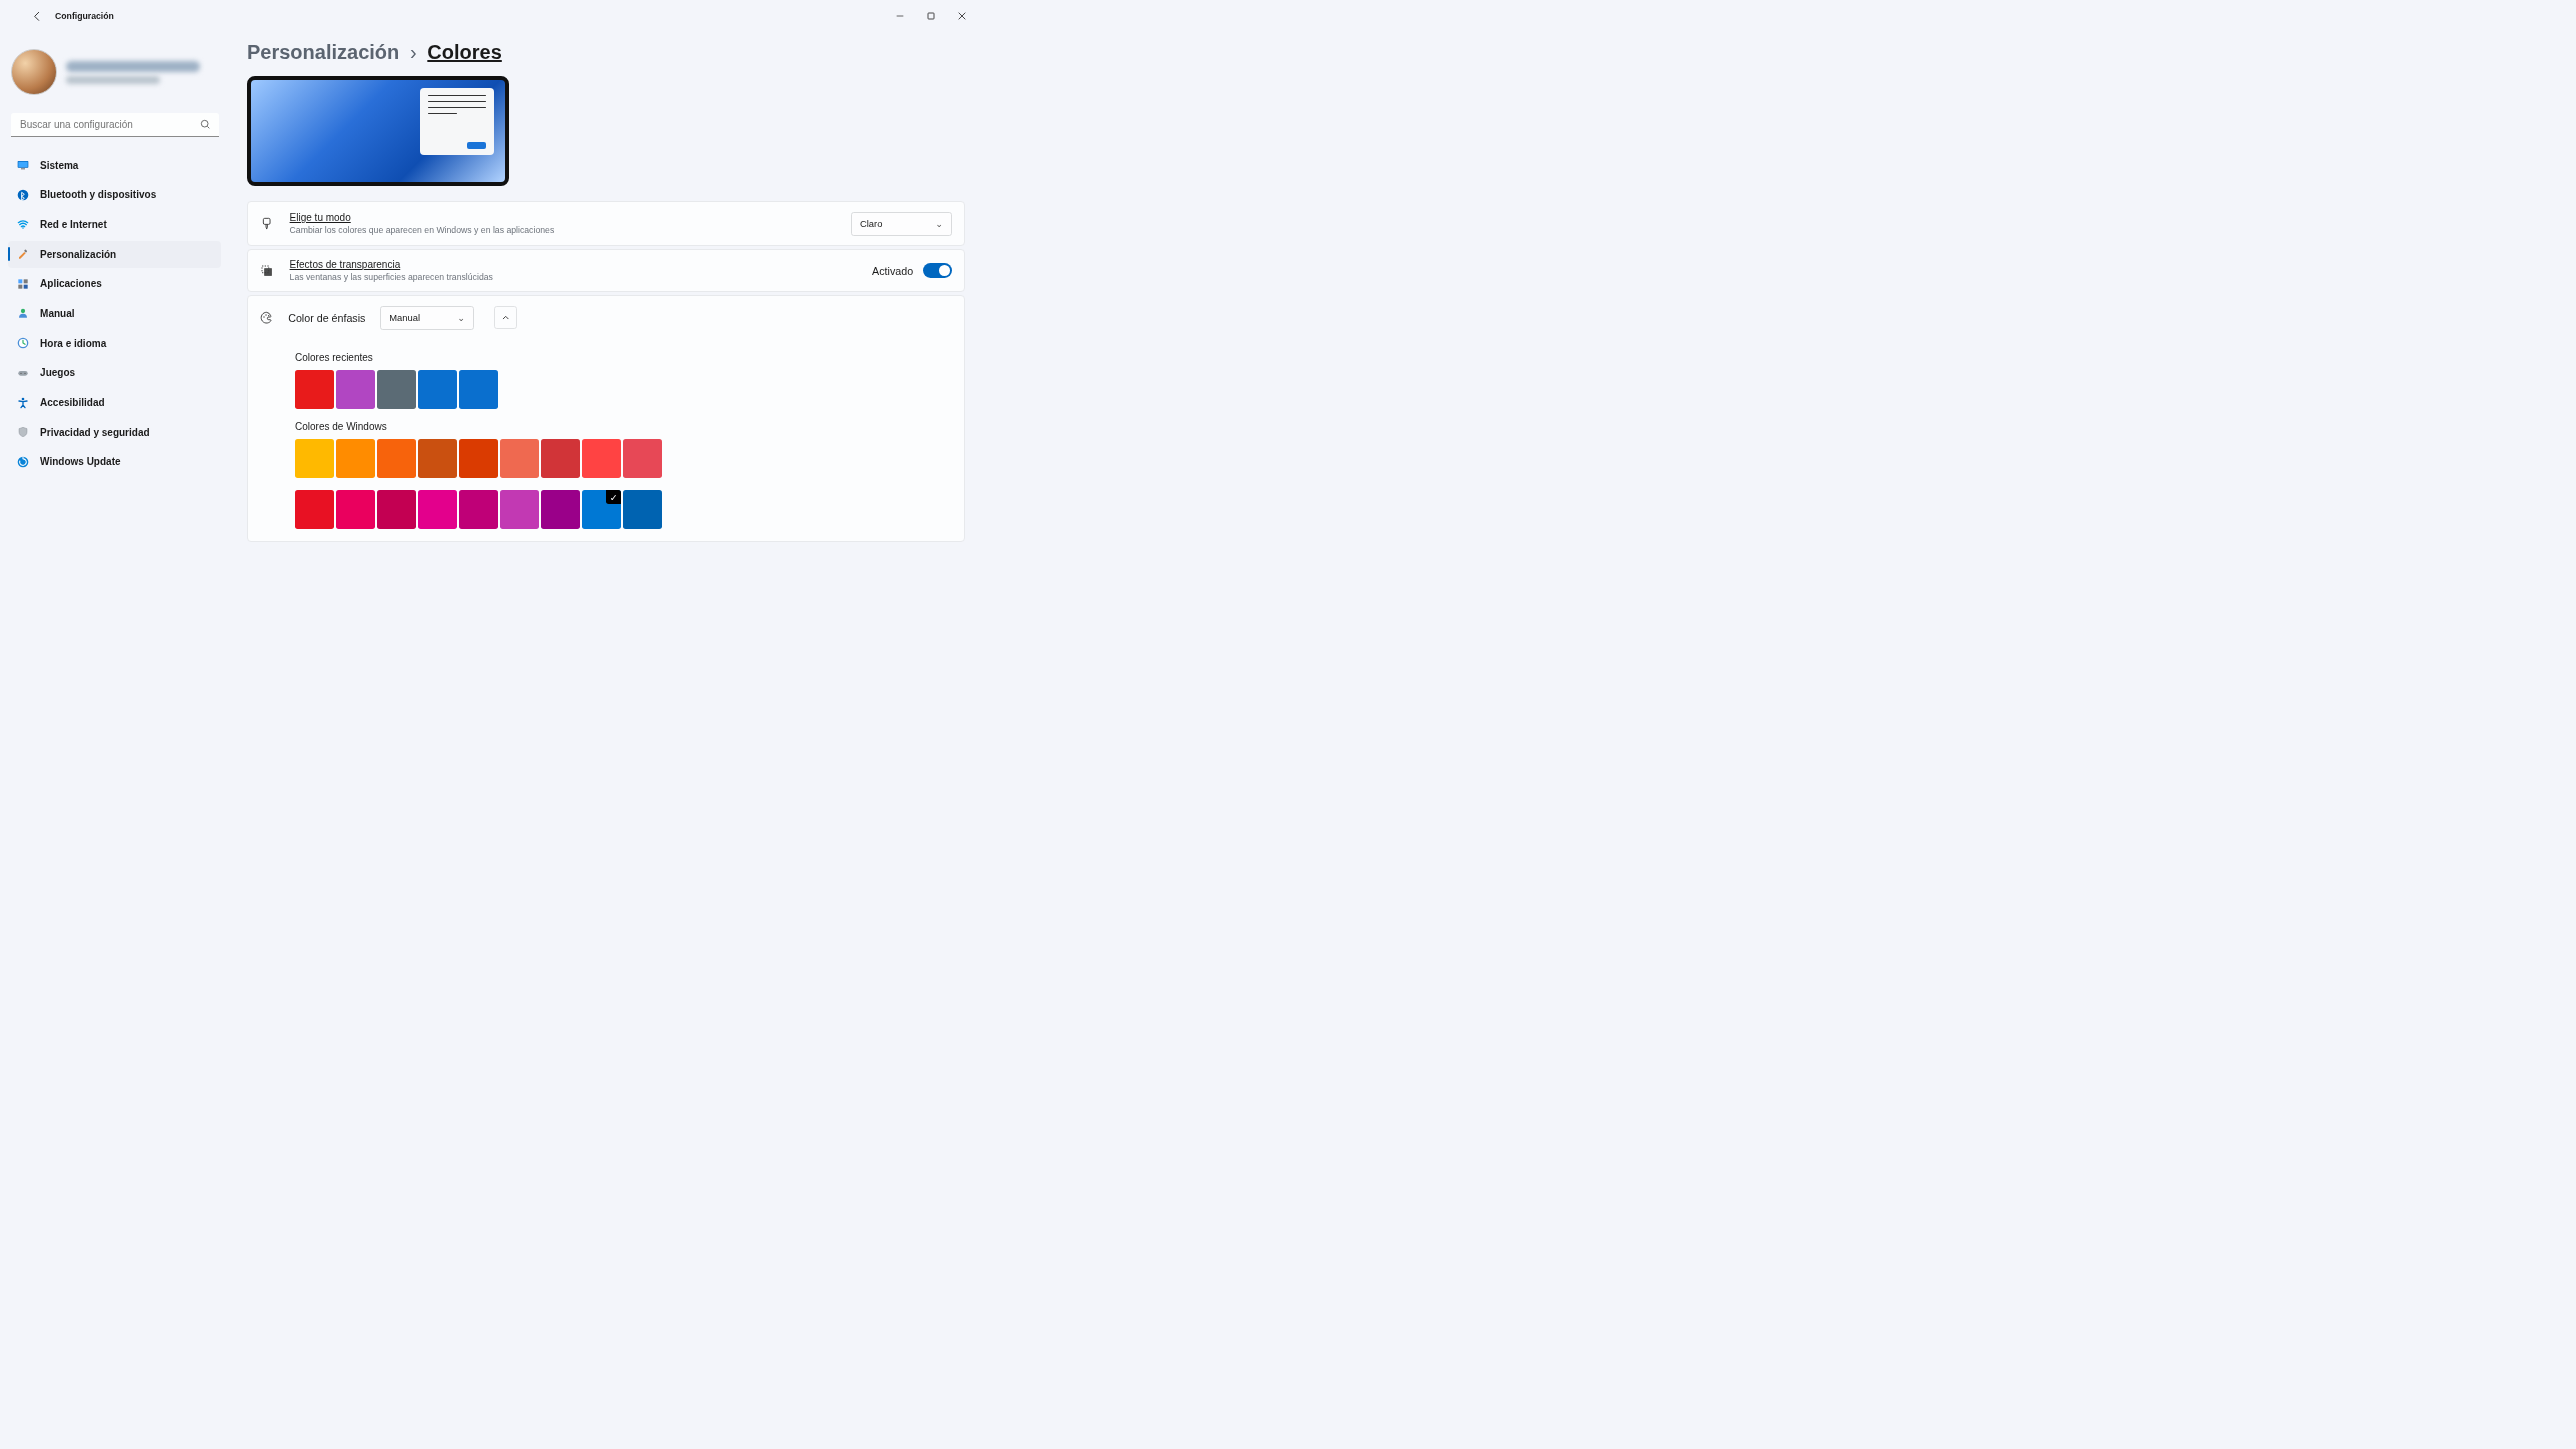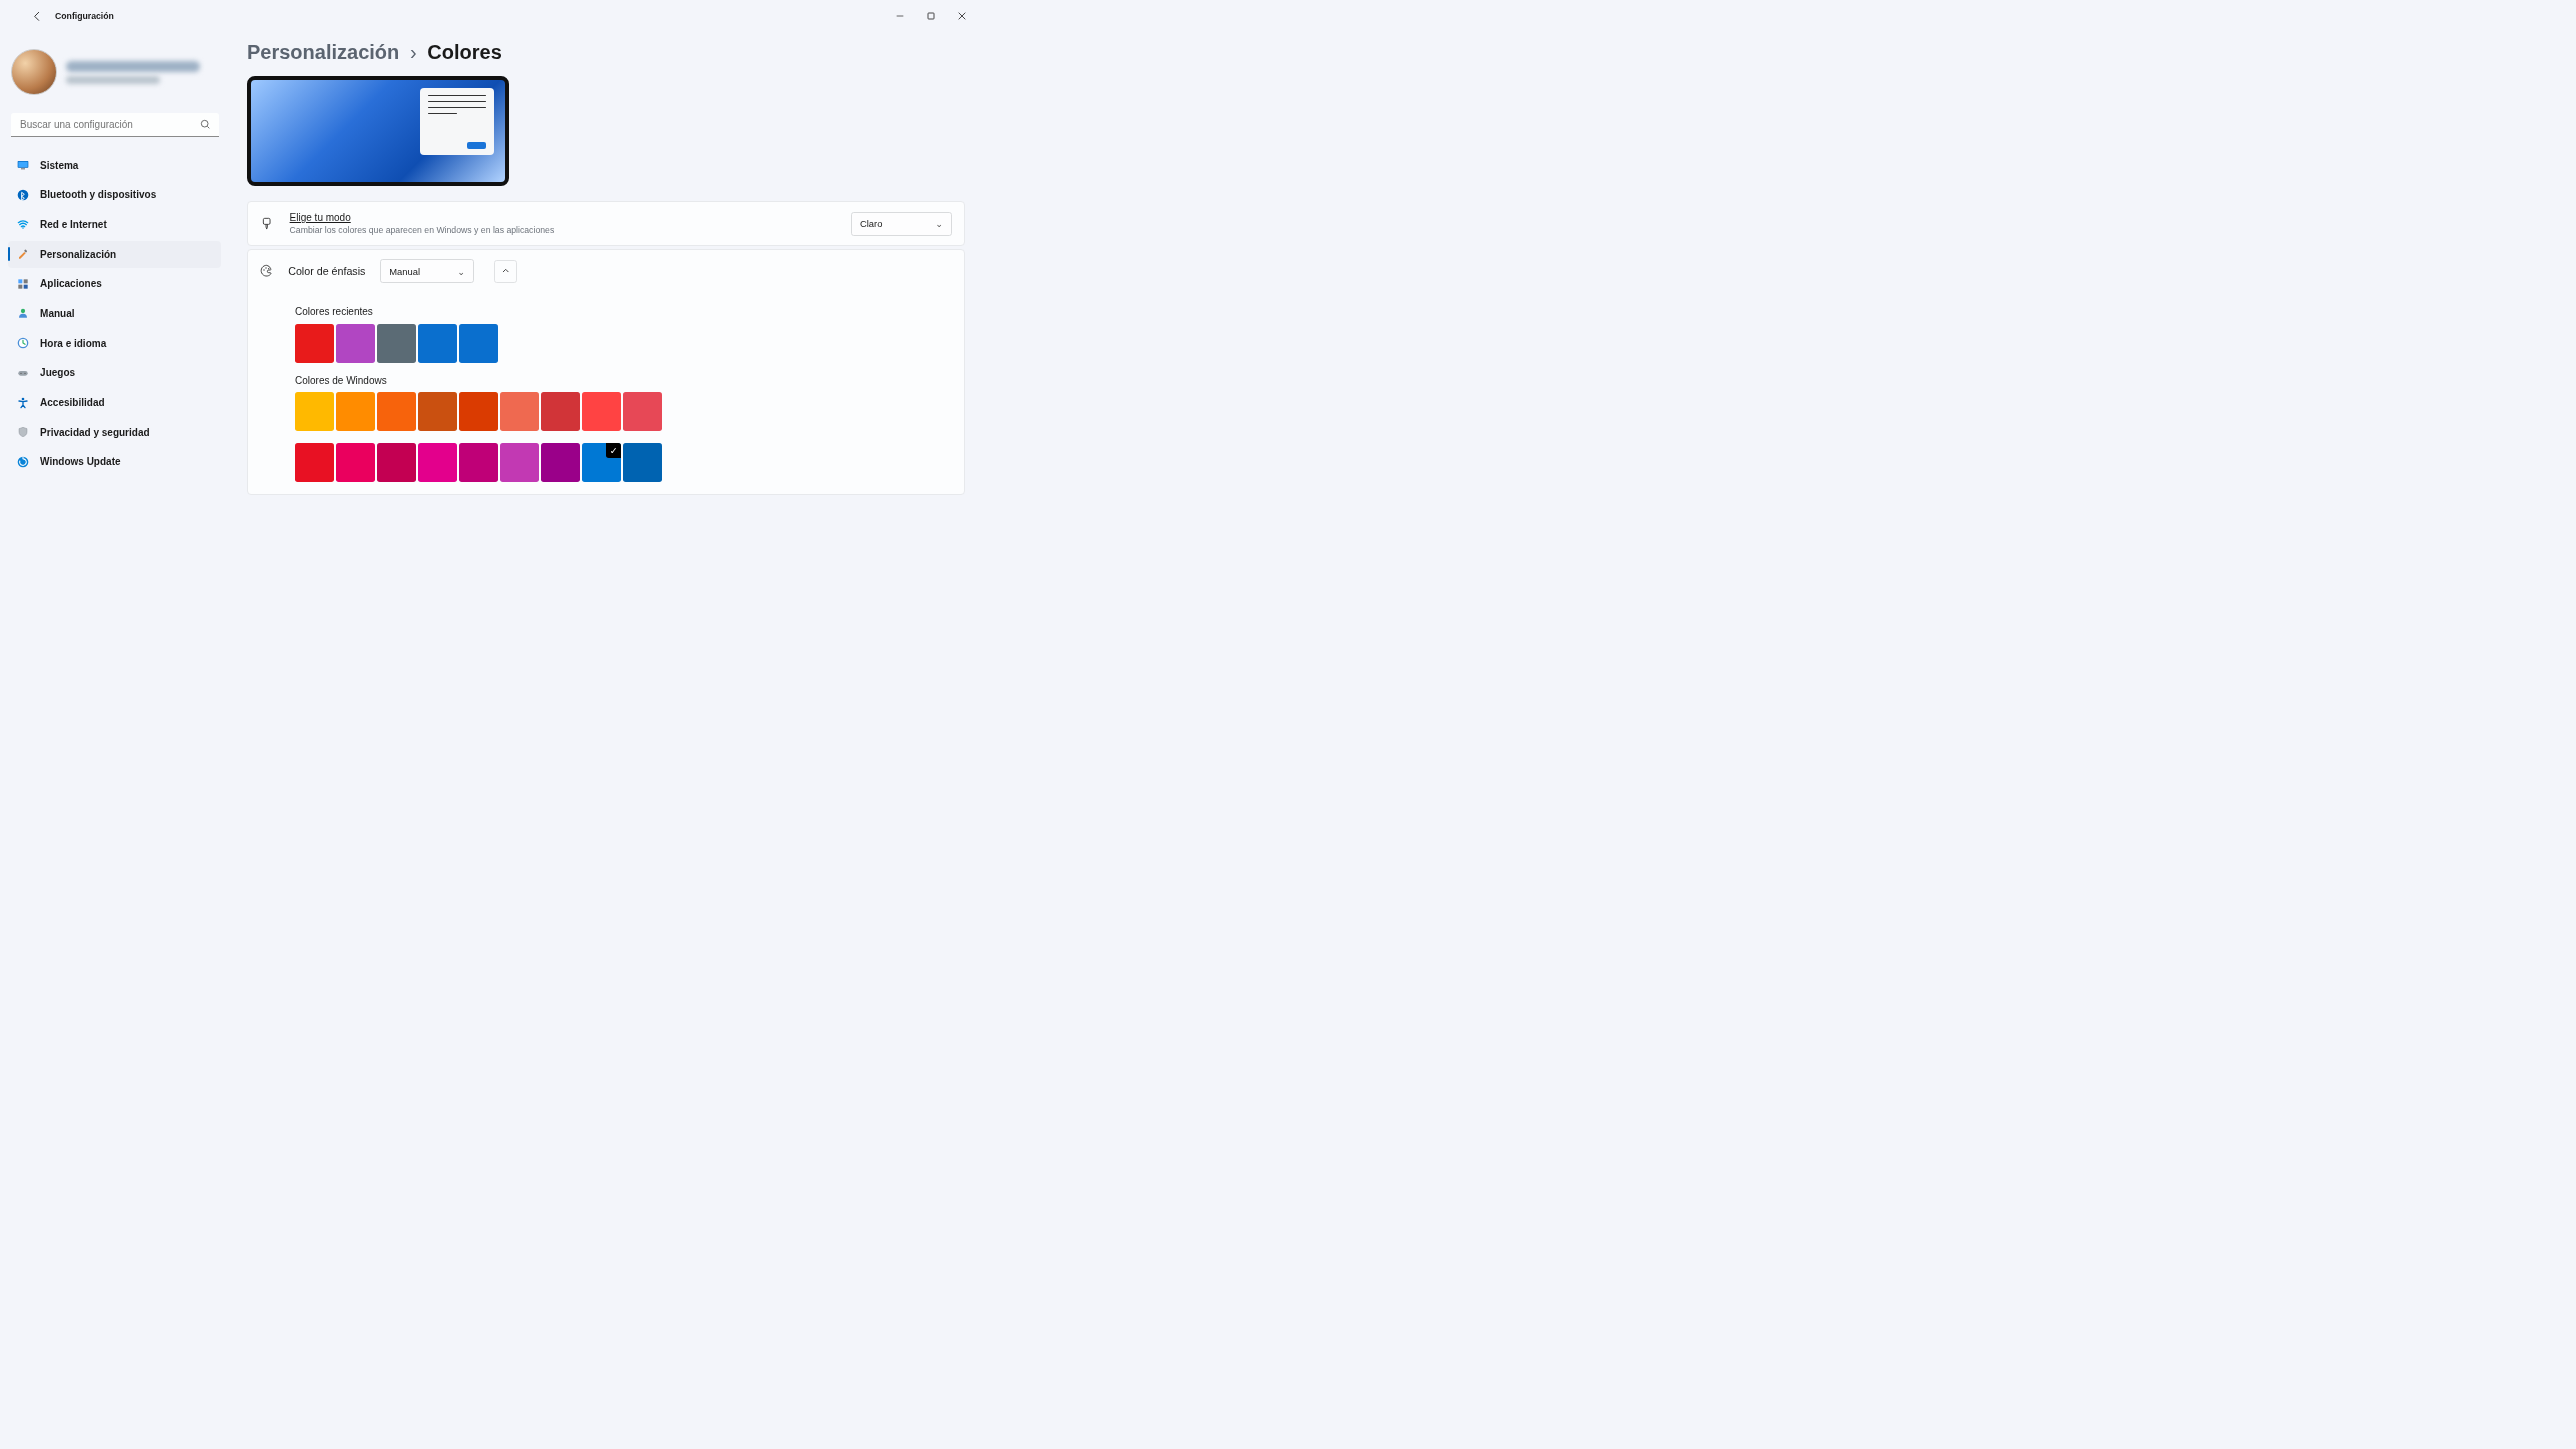--- a/index.html
+++ b/index.html
@@ -25,21 +25,21 @@
   .nav { display: flex; flex-direction: column; gap: 2.7px; font-weight: bold; }
   .nav-item { display: flex; align-items: center; gap: 10.7px; height: 27px; padding: 0 8px; border-radius: 4px; cursor: pointer; font-size: 10px; position: relative; }
   .nav-item.active { background: #eceef4; }
   .nav-item.active::before { content: ""; position: absolute; left: 0; top: 6.7px; width: 2px; height: 13.4px; background: #0067c0; border-radius: 1.3px; }
   .nav-icon { width: 13.4px; height: 13.4px; display: flex; align-items: center; justify-content: center; }
 
   .main { flex: 1; padding: 9.4px 12px 0 19px; overflow-y: auto; }
   .breadcrumb { display: flex; align-items: center; gap: 10.7px; font-size: 20px; margin-bottom: 12px; }
   .breadcrumb .parent { color: #5b6470; font-weight: 600; cursor: pointer; }
   .breadcrumb .sep { color: #5b6470; }
-  .breadcrumb .current { font-weight: 600; }
+  .breadcrumb .current { font-weight: 600; text-decoration: underline; }
 
   .preview { width: 262px; height: 110px; border-radius: 8px; border: 4px solid #101010; background: linear-gradient(135deg, #9ec9ff 0%, #2a6fd8 40%, #0f4eb2 70%, #b3d4ff 100%); position: relative; margin-bottom: 14.8px; overflow: hidden; }
   .preview .card { position: absolute; right: 10.7px; top: 8px; width: 74px; height: 67px; background: #f6f7f8; border-radius: 4px; padding: 6.7px 8px; display:flex; flex-direction:column; gap:4.7px; }
   .preview .card .line { height: 1.3px; background: #333; border-radius:0.7px; }
   .preview .card .line.short{ width:50%;}
   .preview .card .btn{ margin-top:auto; align-self:flex-end; width:19px; height:6.7px; background:#1a74d8; border-radius:2px;}
 
   .setting-card { background: #fcfdfe; border: 0.7px solid #e7e9ec; border-radius: 4px; padding: 9.4px 12px; margin-bottom: 2.7px; display: flex; align-items: center; gap: 14.8px; }
   .setting-card .icon-col { width: 14.8px; color:#3a3a3a; }
   .setting-card .text-col { flex: 1; }
@@ -243,20 +243,36 @@
       <div class="text-col">
         <div class="hdr">Elige tu modo</div>
         <div class="sub">Cambiar los colores que aparecen en Windows y en las aplicaciones</div>
       </div>
       <div class="dropdown">
         <span>Claro</span>
         <span class="chev">⌄</span>
       </div>
     </div>
 
+    <div class="setting-card">
+      <div class="icon-col">
+        <svg width="13.4" height="13.4" viewBox="0 0 20 20">
+            <rect x="3" y="3" width="10" height="10" stroke="#3a3a3a" stroke-width="1.4" fill="none" stroke-dasharray="2 2"></rect>
+            <rect x="7" y="7" width="10" height="10" stroke="#3a3a3a" stroke-width="1.4" fill="#3a3a3a" opacity="0.9"></rect>
+          </svg>
+      </div>
+      <div class="text-col">
+        <div class="hdr">Efectos de transparencia</div>
+        <div class="sub">Las ventanas y las superficies aparecen translúcidas</div>
+      </div>
+      <div class="toggle-row">
+        <span>Activado</span>
+        <div class="toggle"></div>
+      </div>
+    </div>
 
     <div class="accent-section">
       <div class="accent-head">
         <div class="icon-col">
           <svg width="13.4" height="13.4" viewBox="0 0 20 20">
               <path d="M10 2a8 8 0 1 0 6 13c1-1 0-2-1-2h-2a2 2 0 0 1 0-4h2c1 0 2-1 1-2A8 8 0 0 0 10 2z" stroke="#3a3a3a" stroke-width="1.4" fill="none"></path>
               <circle cx="6" cy="9" r="1" fill="#3a3a3a"></circle>
               <circle cx="9" cy="6" r="1" fill="#3a3a3a"></circle>
               <circle cx="13" cy="7" r="1" fill="#3a3a3a"></circle>
             </svg>

